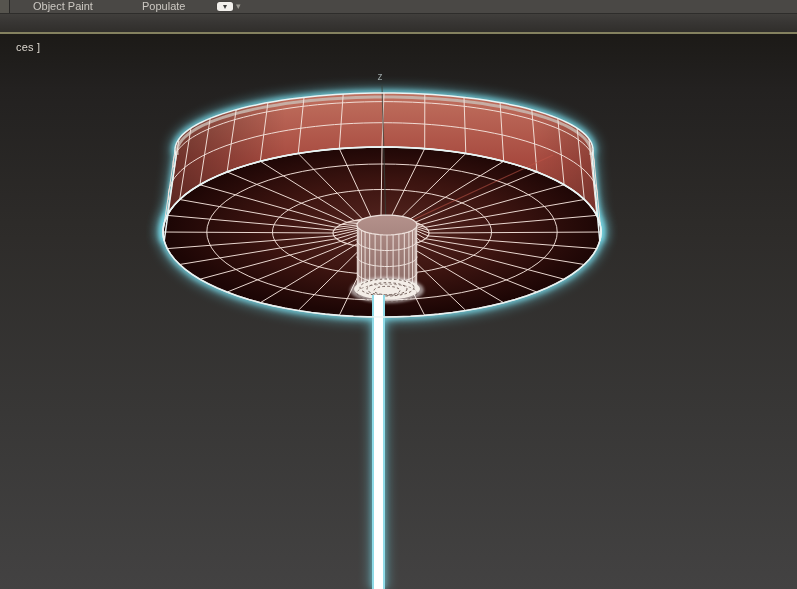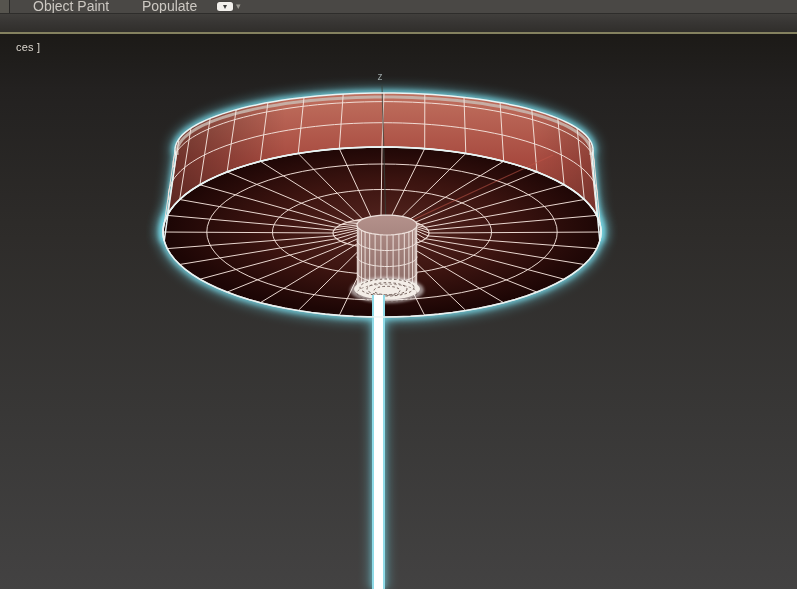--- a/index.html
+++ b/index.html
@@ -1,21 +1,21 @@
 <!DOCTYPE html>
 <html><head>
 <meta charset="utf-8">
 <style>
   html,body{margin:0;padding:0;background:#222;}
   .stage{position:relative;width:797px;height:589px;overflow:hidden;
          font-family:"Liberation Sans",sans-serif;-webkit-font-smoothing:antialiased;}
   
   .menubar{position:absolute;top:0;left:0;right:0;height:13px;background:#4a4845;z-index:30;}
   .tab-stub{position:absolute;top:0;left:0;width:9px;height:13px;background:#56544e;border-right:1px solid #2a2927;}
-  .rtab{position:absolute;top:0;height:13px;line-height:13px;font-size:14px;color:#ccc8c2;cursor:default;}
+  .rtab{position:absolute;top:0;height:13px;line-height:13px;font-size:11px;color:#ccc8c2;cursor:default;}
   .rtab.t0{left:33px;}
   .rtab.t1{left:142px;text-align:center;}
   .min-btn{position:absolute;top:2px;left:217px;width:16px;height:9px;background:#f2f0ec;border-radius:2.5px;
            text-align:center;box-shadow:0 0 1px rgba(0,0,0,.6);}
   .min-btn .caret-dark{display:block;font-size:8px;line-height:9px;color:#3a3a38;}
   .caret-small{position:absolute;top:1px;left:236px;font-size:9px;line-height:11px;color:#9b9892;}
   .ribbon-body{position:absolute;top:13px;left:0;right:0;height:19px;z-index:30;
                background:linear-gradient(180deg,#413f3c 0%,#383634 45%,#302e2b 100%);
                border-top:1px solid #2e2d2b;box-sizing:border-box;}
   .olive-rule{position:absolute;top:32px;left:0;right:0;height:2px;background:#84815f;z-index:30;}

